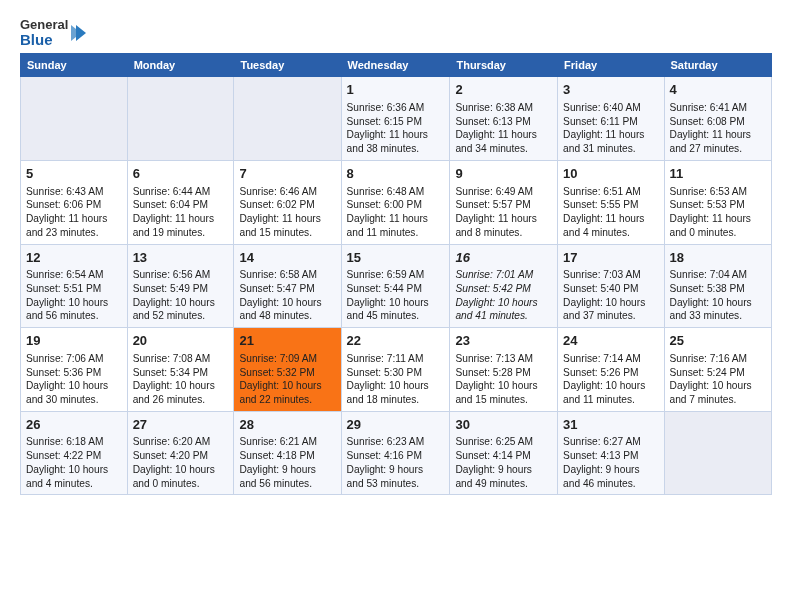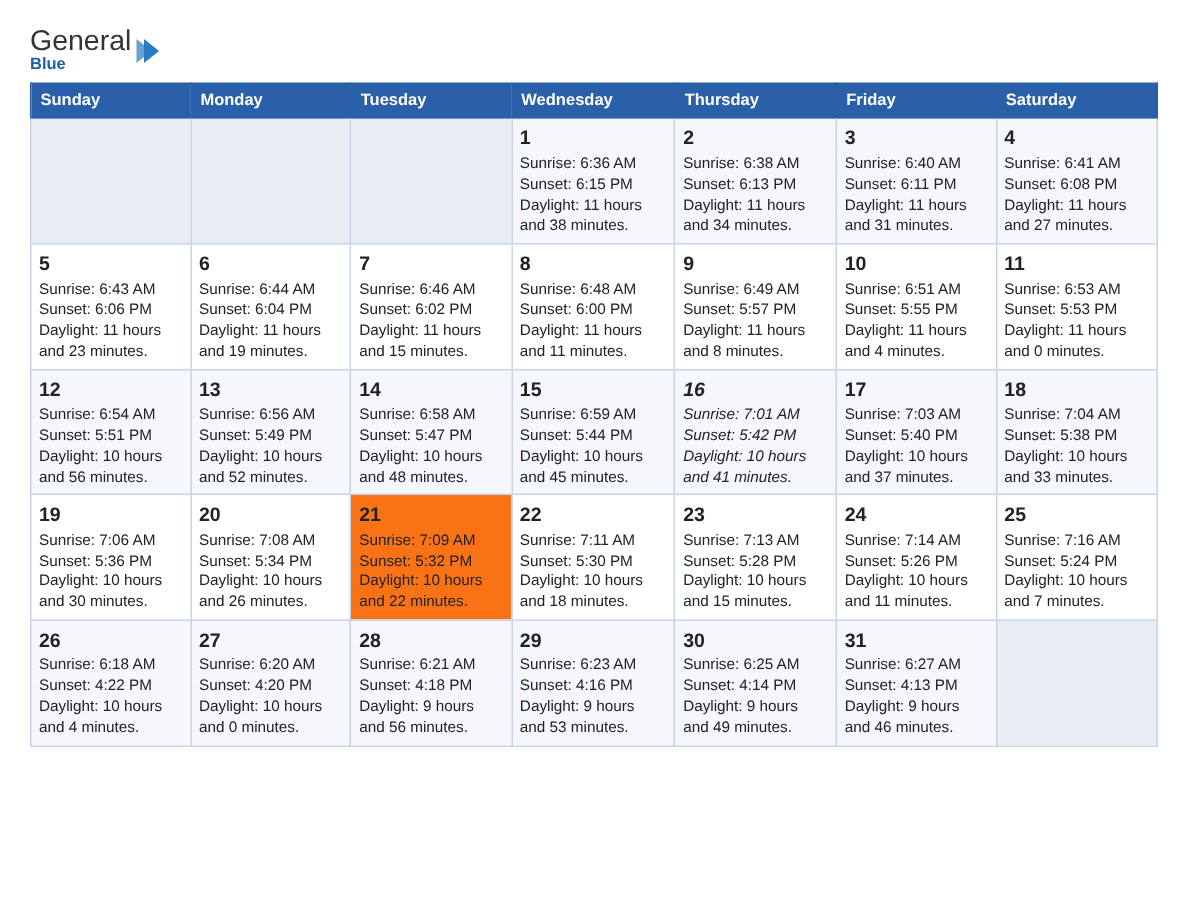--- a/index.html
+++ b/index.html
@@ -85,22 +85,22 @@
     }
   </style>
 </head>
 <body>
 
 <div class="page">
   <div class="header">
     <div class="logo">
   <div style="display:flex;align-items:center;">
     <div style="line-height:1.05;">
-      <div style="font-size:19px;font-weight:normal;color:#333;font-family:Arial;">General</div>
-      <div style="font-size:11px;font-weight:bold;color:#1a5fa8;font-family:Arial;">Blue</div>
+      <div style="font-size:13px;font-weight:bold;color:#333;font-family:Arial;">General</div>
+      <div style="font-size:15px;font-weight:bold;color:#1a5fa8;font-family:Arial;">Blue</div>
     </div>
     <svg width="18" height="22" viewBox="0 0 18 22" style="margin-left:2px;">
       <polygon points="1,3 11,11 1,19" fill="#2a7abf" opacity="0.7"></polygon>
       <polygon points="6,3 16,11 6,19" fill="#2a7abf"></polygon>
     </svg>
   </div>
 </div>
     <div class="title-block">
       <div class="month-title"></div>
       <div class="location"></div>

